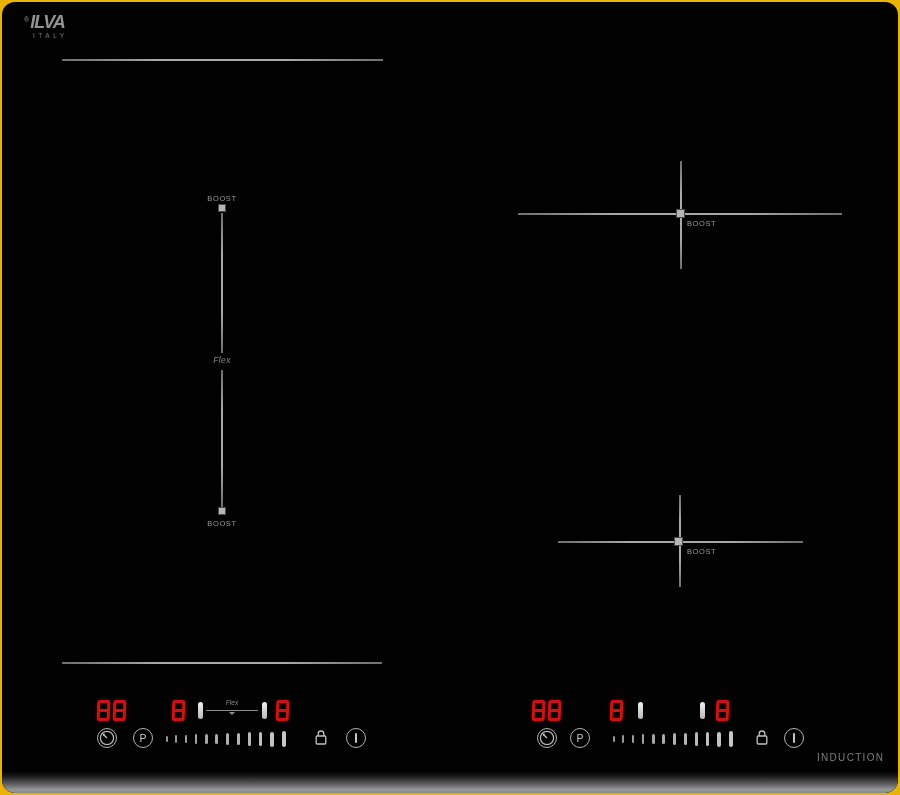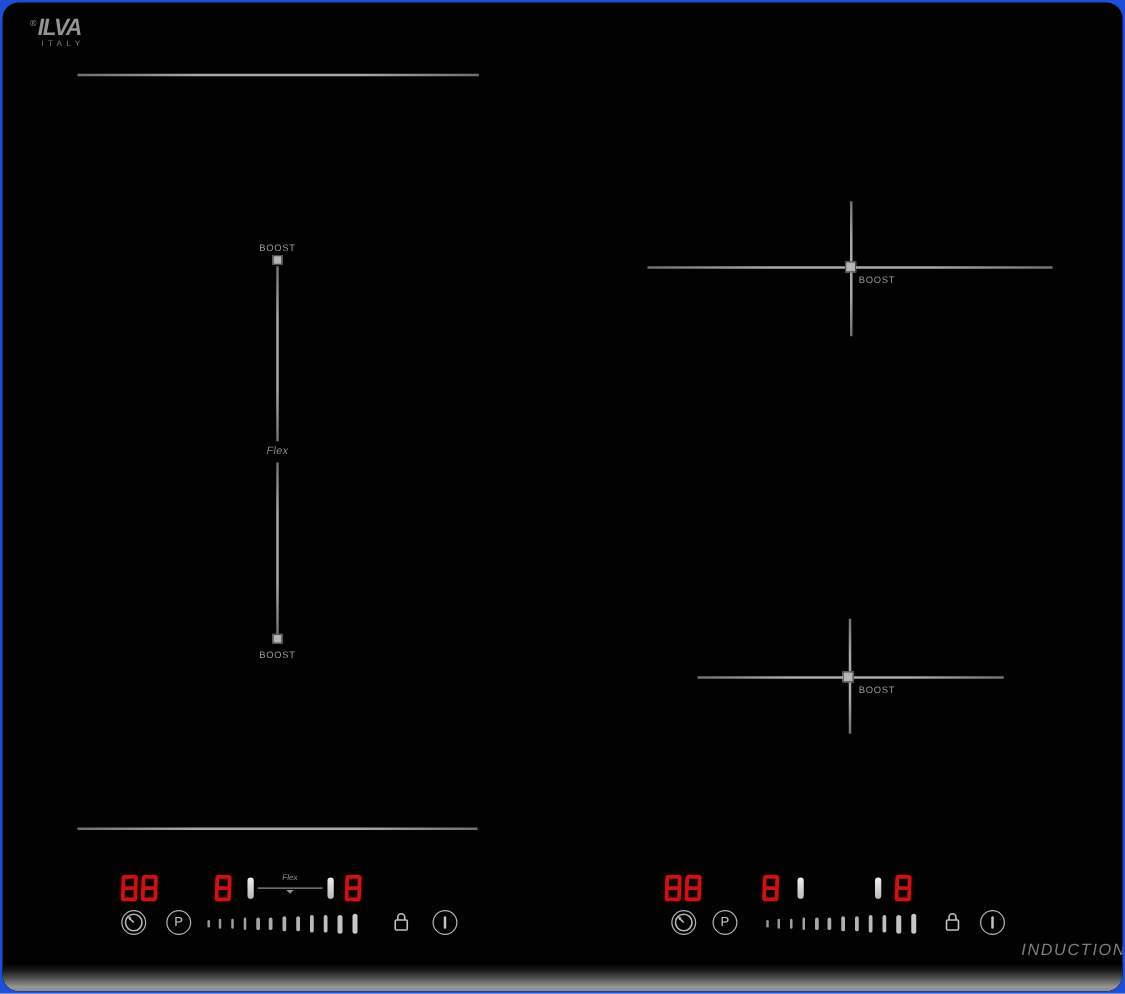--- a/index.html
+++ b/index.html
@@ -1,16 +1,16 @@
 <!DOCTYPE html>
 <html style="--display-red: #c81414; --line-gray: #9a9a9a; --marker-gray: #b5b5b5; --label-gray: #9a9a9a; --glass-black: #020202;"><head>
 <meta charset="utf-8">
 <style>
   html,body{margin:0;padding:0;background:#fff;}
-  .stage{position:relative;width:900px;height:795px;background:#1d4ed8;overflow:hidden;
+  .stage{position:relative;width:900px;height:795px;background:#eab308;overflow:hidden;
          font-family:"Liberation Sans",sans-serif;}
   .hob{position:absolute;left:2px;top:2px;width:896px;height:791px;background:#020202;
        border-radius:13px;overflow:hidden;}
 
   
   .logo{position:absolute;left:22px;top:11px;color:#8f8f8f;}
   .logo-row{display:flex;align-items:flex-start;}
   .reg{font-size:7px;margin-top:3px;margin-right:1px;color:#8f8f8f;}
   .logo-name{font-size:18px;font-weight:900;font-style:italic;letter-spacing:-1px;
              color:#939393;line-height:18px;transform:scaleY(1.05);}
@@ -45,21 +45,21 @@
   .circle-btn{position:absolute;width:20px;height:20px;border:1.4px solid #b2b2b2;border-radius:50%;
               box-sizing:border-box;display:flex;align-items:center;justify-content:center;}
   .p-label{font-size:10.5px;color:#c4c4c4;line-height:10px;}
   .power-bar{width:1.8px;height:10px;background:#c4c4c4;border-radius:1px;}
 
   
   .slider{position:absolute;width:120px;height:18px;display:flex;align-items:center;
           justify-content:space-between;}
   .tick{background:#cdcdcd;border-radius:2px;}
 
-  .induction{position:absolute;left:815px;top:750px;font-size:13px;letter-spacing:1.3px;color:#7f7f7f;font-style:italic;}
+  .induction{position:absolute;left:815px;top:750px;font-size:10px;letter-spacing:1.3px;color:#7f7f7f;}
 
   .front-edge{position:absolute;left:0;right:0;bottom:0;height:22px;
       background:linear-gradient(180deg,#000 0%,#1c1c1c 25%,#555 55%,#979797 85%,#8a8a8a 100%);
       border-radius:0 0 13px 13px;}
 
   svg{display:block;}
 </style>
 </head>
 <body>
 

